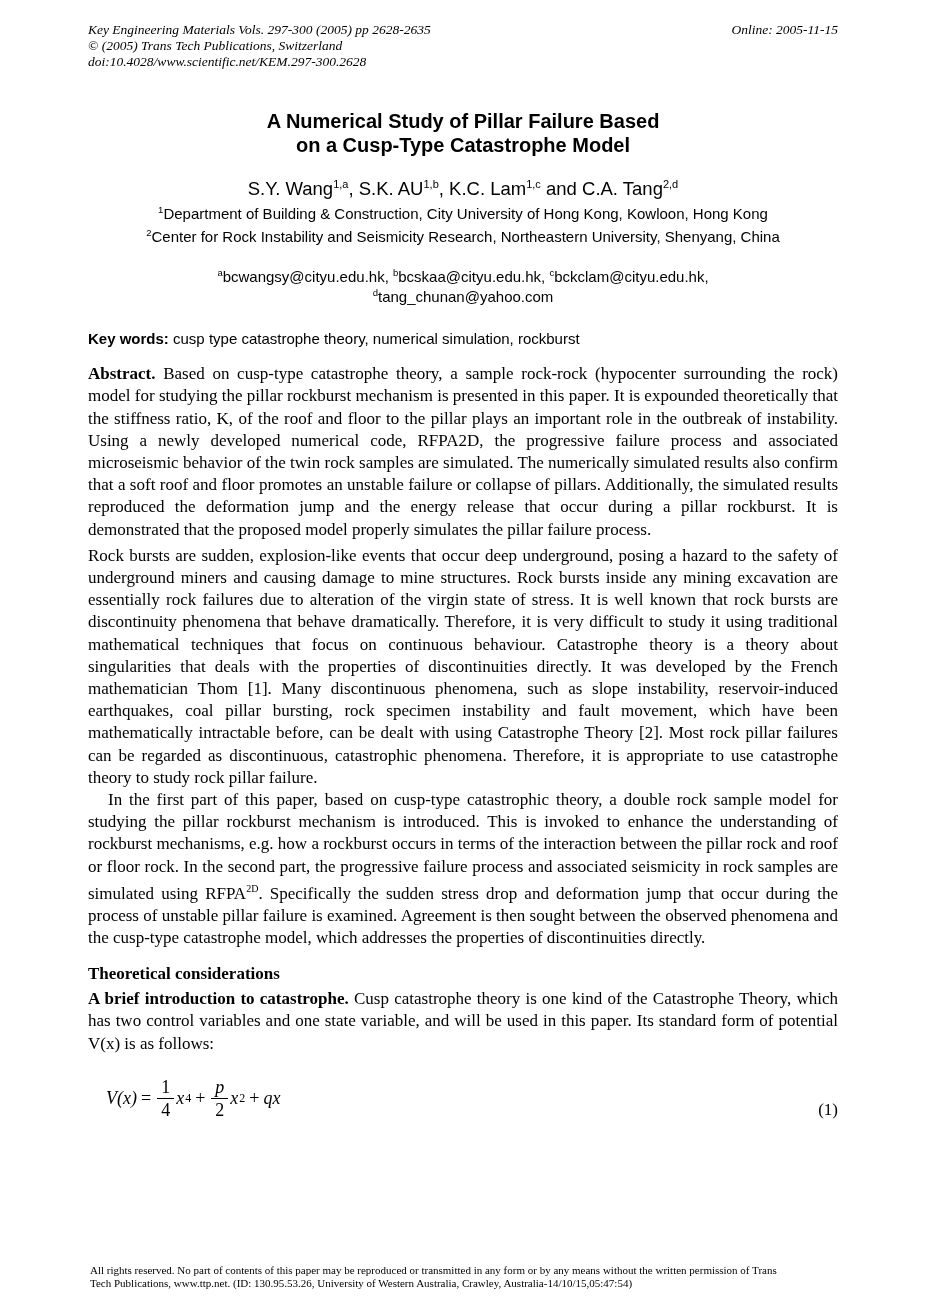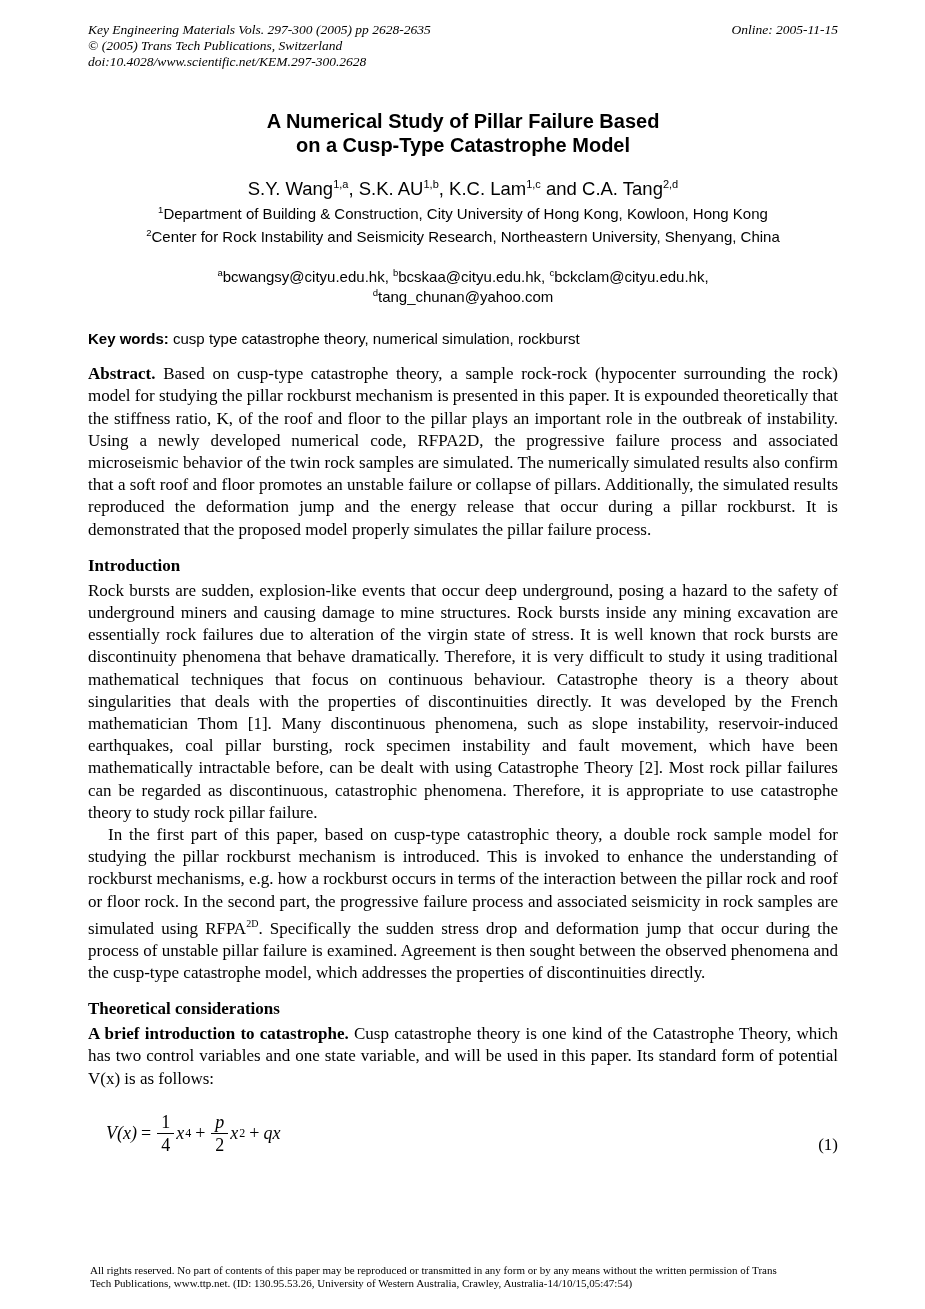--- a/index.html
+++ b/index.html
@@ -157,21 +157,20 @@
 
     <div class="emails">
       <div><sup>a</sup><span>bcwangsy@cityu.edu.hk, </span><sup>b</sup><span>bcskaa@cityu.edu.hk, </span><sup>c</sup><span>bckclam@cityu.edu.hk,</span></div>
       <div><sup>d</sup><span>tang_chunan@yahoo.com</span></div>
     </div>
 
     <div class="keywords"><span class="kw-label">Key words:</span><span> cusp type catastrophe theory, numerical simulation, rockburst</span></div>
 
     <div class="para abstract"><span class="bold-lead">Abstract.</span><span> Based on cusp-type catastrophe theory, a sample rock-rock (hypocenter surrounding the rock) model for studying the pillar rockburst mechanism is presented in this paper. It is expounded theoretically that the stiffness ratio, K, of the roof and floor to the pillar plays an important role in the outbreak of instability. Using a newly developed numerical code, RFPA2D, the progressive failure process and associated microseismic behavior of the twin rock samples are simulated. The numerically simulated results also confirm that a soft roof and floor promotes an unstable failure or collapse of pillars. Additionally, the simulated results reproduced the deformation jump and the energy release that occur during a pillar rockburst. It is demonstrated that the proposed model properly simulates the pillar failure process.</span></div>
 
-    <div class="section-heading">Introduction</div>
 
     <div class="para after-heading">Rock bursts are sudden, explosion-like events that occur deep underground, posing a hazard to the safety of underground miners and causing damage to mine structures. Rock bursts inside any mining excavation are essentially rock failures due to alteration of the virgin state of stress. It is well known that rock bursts are discontinuity phenomena that behave dramatically. Therefore, it is very difficult to study it using traditional mathematical techniques that focus on continuous behaviour. Catastrophe theory is a theory about singularities that deals with the properties of discontinuities directly. It was developed by the French mathematician Thom [1]. Many discontinuous phenomena, such as slope instability, reservoir-induced earthquakes, coal pillar bursting, rock specimen instability and fault movement, which have been mathematically intractable before, can be dealt with using Catastrophe Theory [2]. Most rock pillar failures can be regarded as discontinuous, catastrophic phenomena. Therefore, it is appropriate to use catastrophe theory to study rock pillar failure.</div>
 
     <div class="para indented"><span>In the first part of this paper, based on cusp-type catastrophic theory, a double rock sample model for studying the pillar rockburst mechanism is introduced. This is invoked to enhance the understanding of rockburst mechanisms, e.g. how a rockburst occurs in terms of the interaction between the pillar rock and roof or floor rock. In the second part, the progressive failure process and associated seismicity in rock samples are simulated using RFPA</span><sup class="body-sup">2D</sup><span>. Specifically the sudden stress drop and deformation jump that occur during the process of unstable pillar failure is examined. Agreement is then sought between the observed phenomena and the cusp-type catastrophe model, which addresses the properties of discontinuities directly.</span></div>
 
     <div class="section-heading">Theoretical considerations</div>
 
     <div class="para after-heading"><span class="bold-lead">A brief introduction to catastrophe.</span><span> Cusp catastrophe theory is one kind of the Catastrophe Theory, which has two control variables and one state variable, and will be used in this paper. Its standard form of potential V(x) is as follows:</span></div>
 
     <div class="equation-row">

